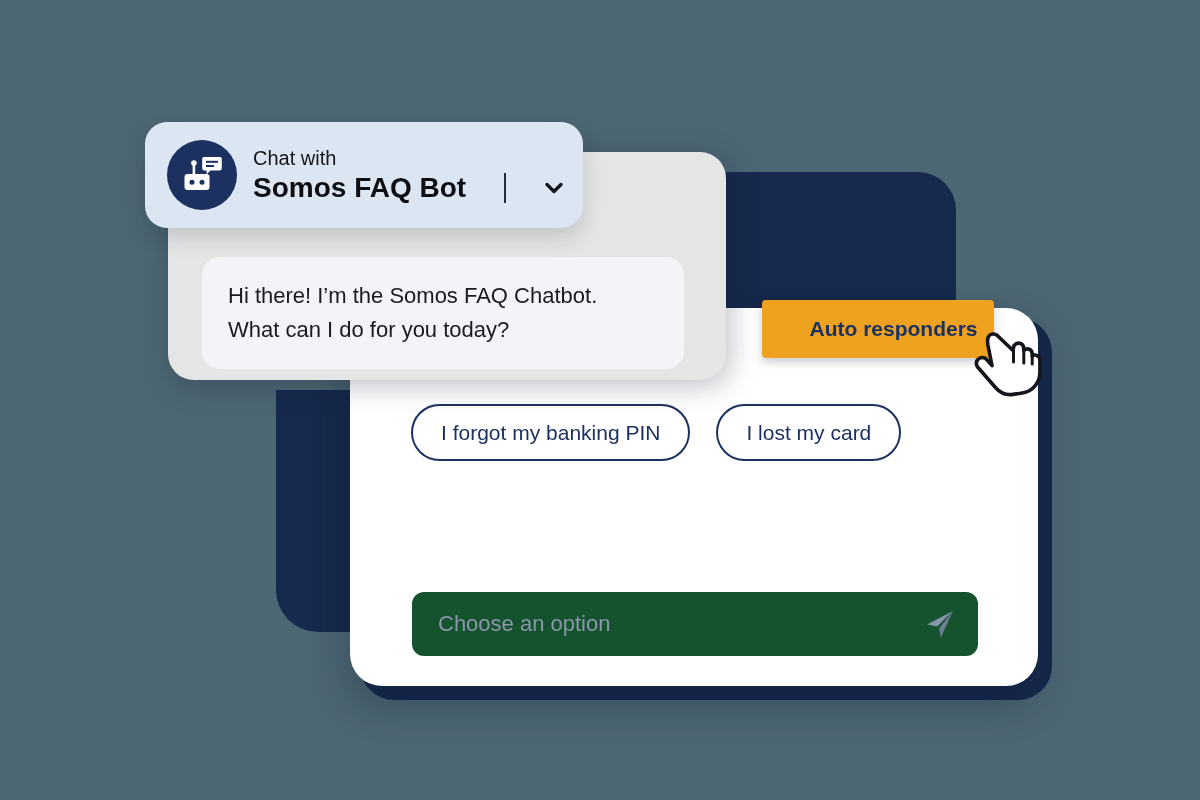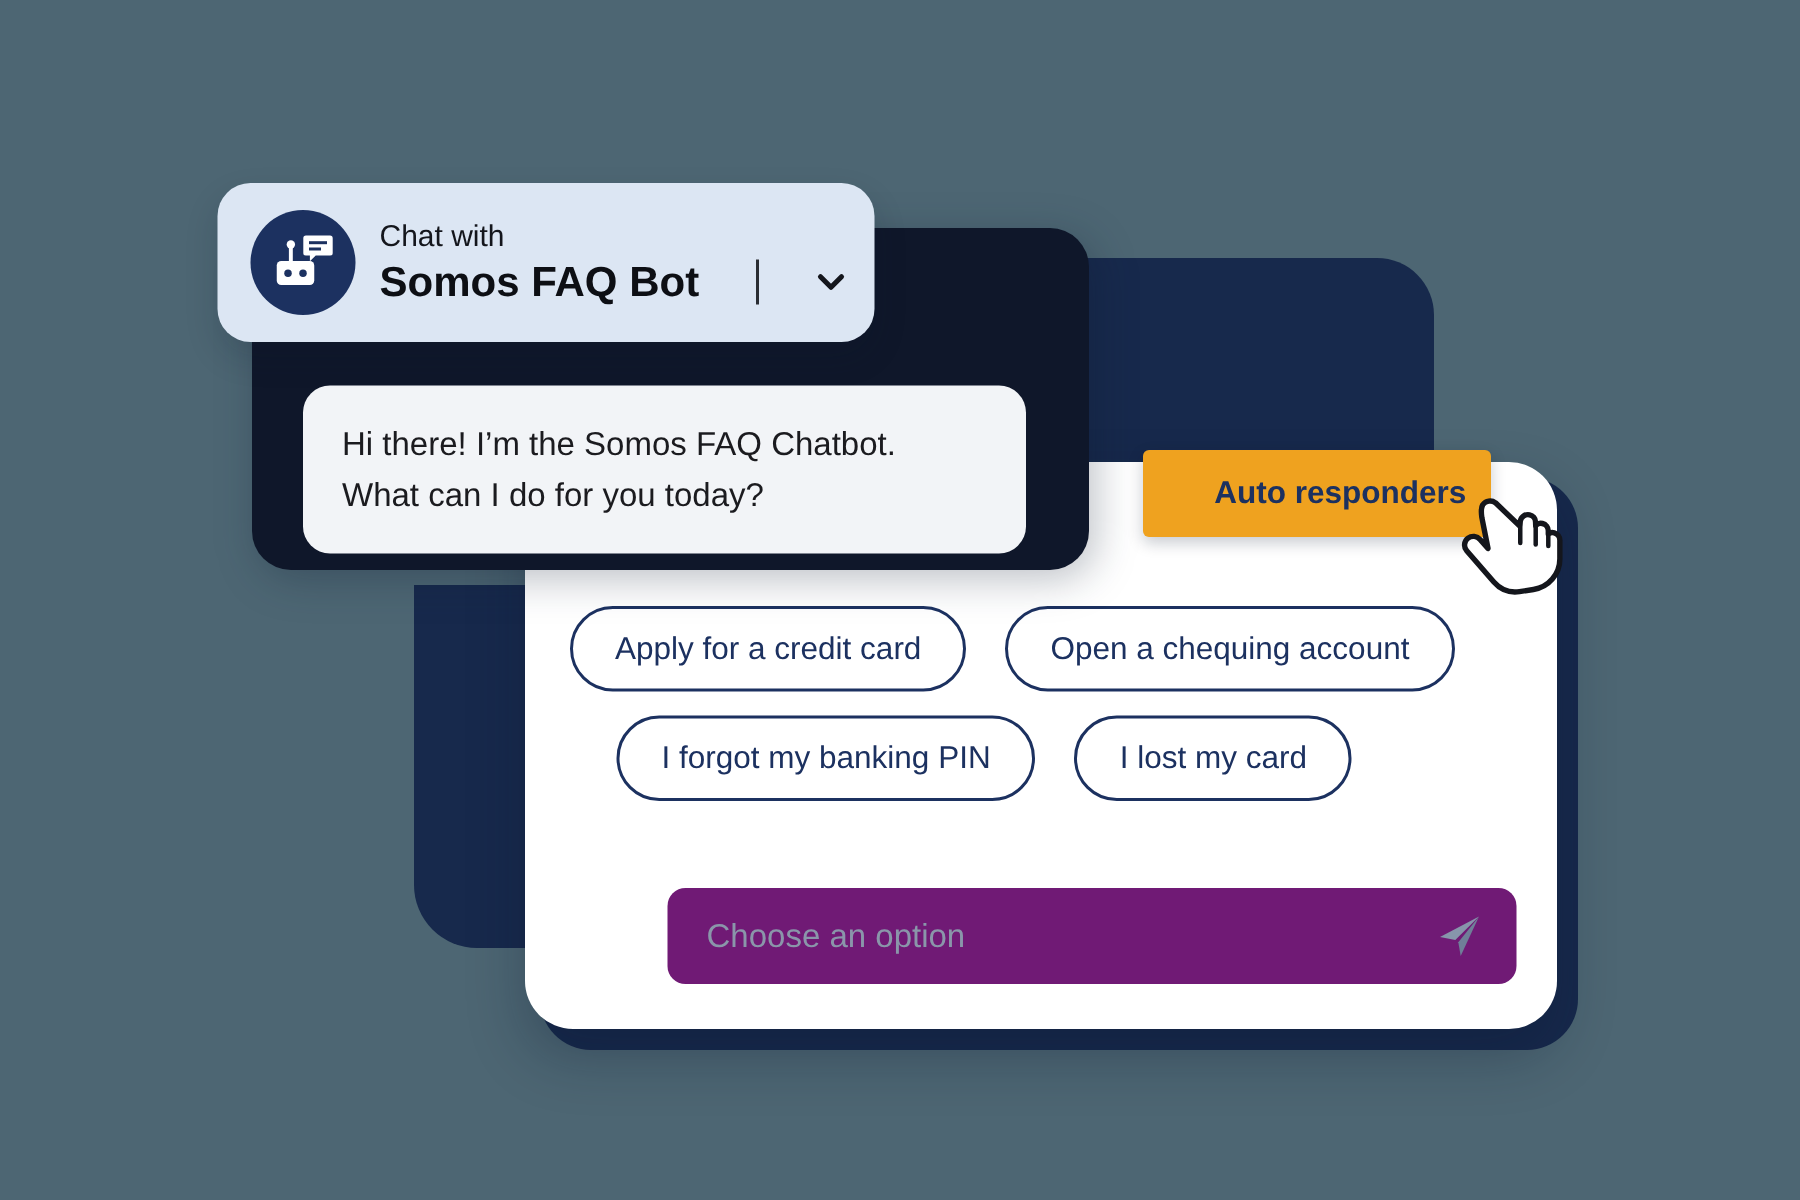--- a/index.html
+++ b/index.html
@@ -100,27 +100,26 @@
     font-family: "Liberation Sans", sans-serif;
   }
 
   
   .input-row {
     position: absolute;
     left: 62px;
     top: 284px;
     width: 566px;
     height: 64px;
-    background: #701a75;
+    background: #14532d;
     border-radius: 12px;
     display: flex;
     align-items: center;
     padding: 0 20px 0 26px;
     box-sizing: border-box;
-    margin-left: 33px;
   }
   .input-placeholder {
     flex: 1;
     color: #8a96aa;
     font-size: 22px;
     font-family: "Liberation Sans", sans-serif;
     cursor: text;
     user-select: none;
   }
   .send-icon {
@@ -143,21 +142,21 @@
     background: rgba(12, 24, 48, 0.28);
     border-radius: 26px;
     filter: blur(14px);
   }
   .chat-card {
     position: absolute;
     left: 168px;
     top: 152px;
     width: 558px;
     height: 228px;
-    background: #0f172a;
+    background: #e5e5e5;
     border-radius: 26px;
   }
   .bubble {
     position: absolute;
     left: 34px;
     top: 105px;
     width: 482px;
     background: #f2f4f7;
     border-radius: 18px;
     padding: 22px 26px;
@@ -278,24 +277,20 @@
 
   <div class="navy-panel navy-top"></div>
   <div class="navy-panel navy-left"></div>
 
   <div class="main-card-shadow"></div>
 
   <div class="main-card">
 
     <div class="chip-grid">
 
-      <div class="chip-row row-1">
-        <button class="chip">Apply for a credit card</button>
-        <button class="chip">Open a chequing account</button>
-      </div>
 
       <div class="chip-row row-2">
         <button class="chip">I forgot my banking PIN</button>
         <button class="chip">I lost my card</button>
       </div>
 
     </div>
 
     <div class="input-row">
       <div class="input-placeholder">Choose an option</div>

